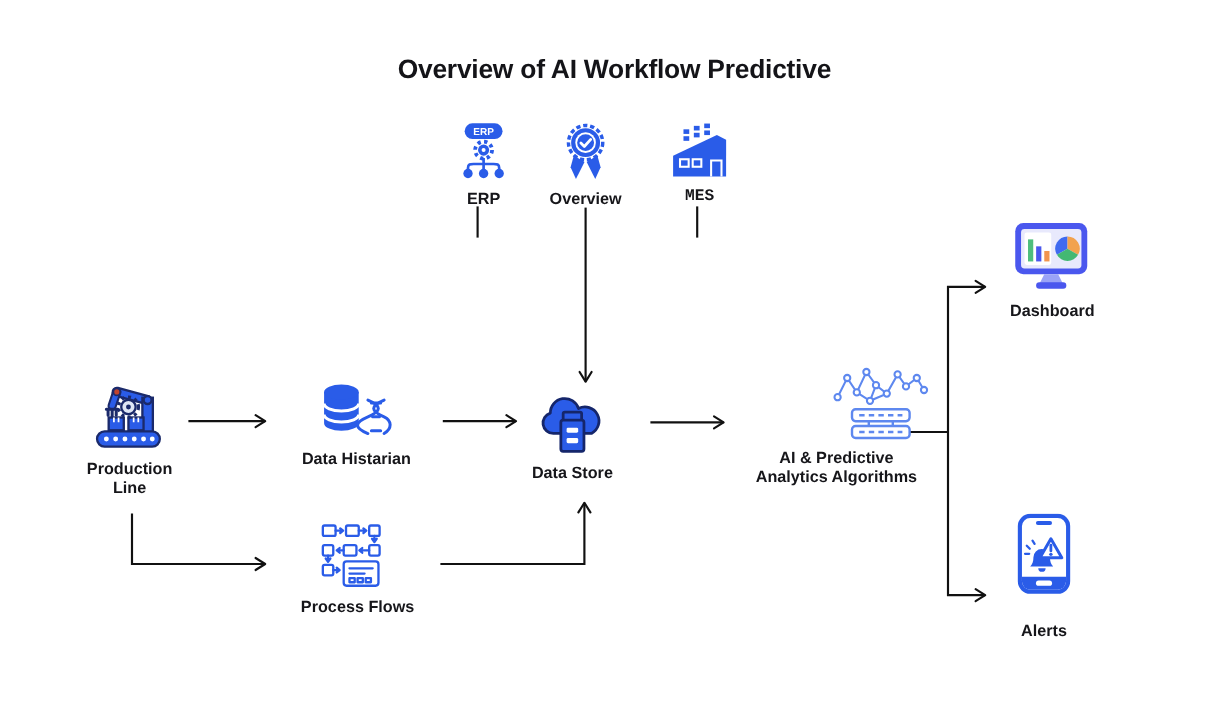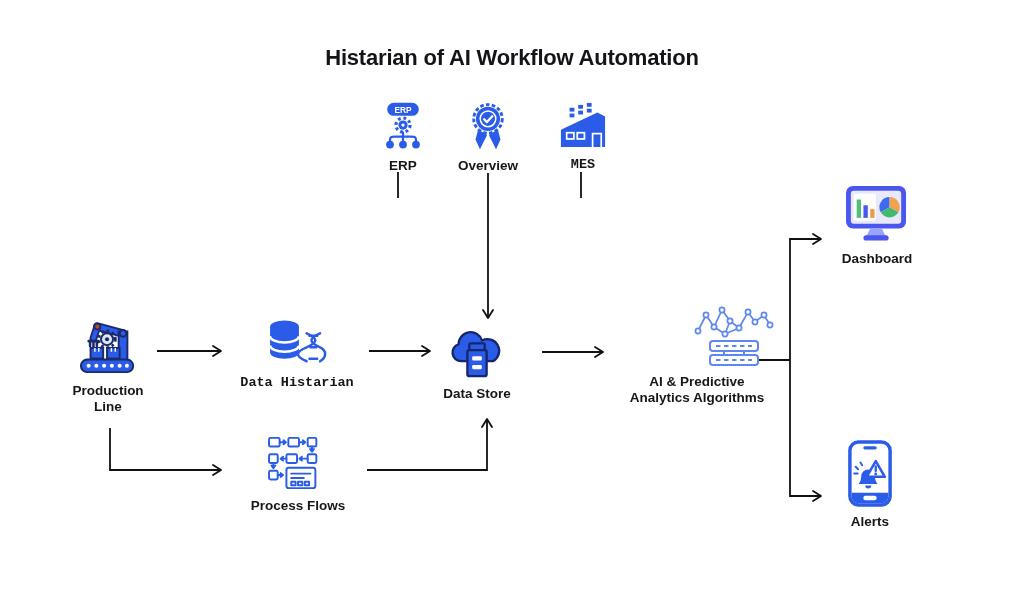--- a/index.html
+++ b/index.html
@@ -16,33 +16,33 @@
   .node .lbl{
     margin-top:7px;font-size:13.5px;font-weight:700;color:#16161a;
     text-align:center;line-height:1.22;
   }
   svg text{font-family:"Liberation Sans",sans-serif;}
   
   .n-erp{left:371px;top:101px;width:64px;align-items:center;}
   .n-quality{left:456px;top:101px;width:64px;}
   .n-mes{left:551px;top:102px;width:64px;font-family:Liberation Mono, monospace;}
   .n-production{left:62px;top:314px;width:92px;}
-  .n-historian{left:237px;top:318px;width:120px;font-family:Liberation Mono, monospace;}
+  .n-historian{left:237px;top:318px;width:120px;}
   .n-datastore{left:432px;top:327px;width:90px;}
   .n-ai{left:618px;top:303px;width:158px;align-items:flex-end;}
   .n-dashboard{left:837px;top:184px;width:80px;}
-  .n-alerts{left:840px;top:440px;width:60px;}
+  .n-alerts{left:840px;top:428px;width:60px;gap:16px;}
   .n-process{left:248px;top:435px;width:100px;}
 </style>
 </head>
 <body>
 
 <div id="canvas">
 
-  <div class="title">Histarian of AI Workflow Automation</div>
+  <div class="title">Overview of AI Workflow Predictive</div>
 
   <svg class="edges" viewBox="0 0 1024 595" aria-hidden="true">
     <defs>
       <marker id="ah" markerUnits="userSpaceOnUse" markerWidth="16" markerHeight="16" refX="11" refY="7" orient="auto-start-reverse">
         <path d="M3,2 L11,7 L3,12" fill="none" stroke="#111111" stroke-width="1.8" stroke-linecap="round" stroke-linejoin="round"></path>
       </marker>
     </defs>
     <g fill="none" stroke="#111111" stroke-width="1.8">
       <path d="M157,351 H221" marker-end="url(#ah)"></path>
       <path d="M369,351 H430" marker-end="url(#ah)"></path>

